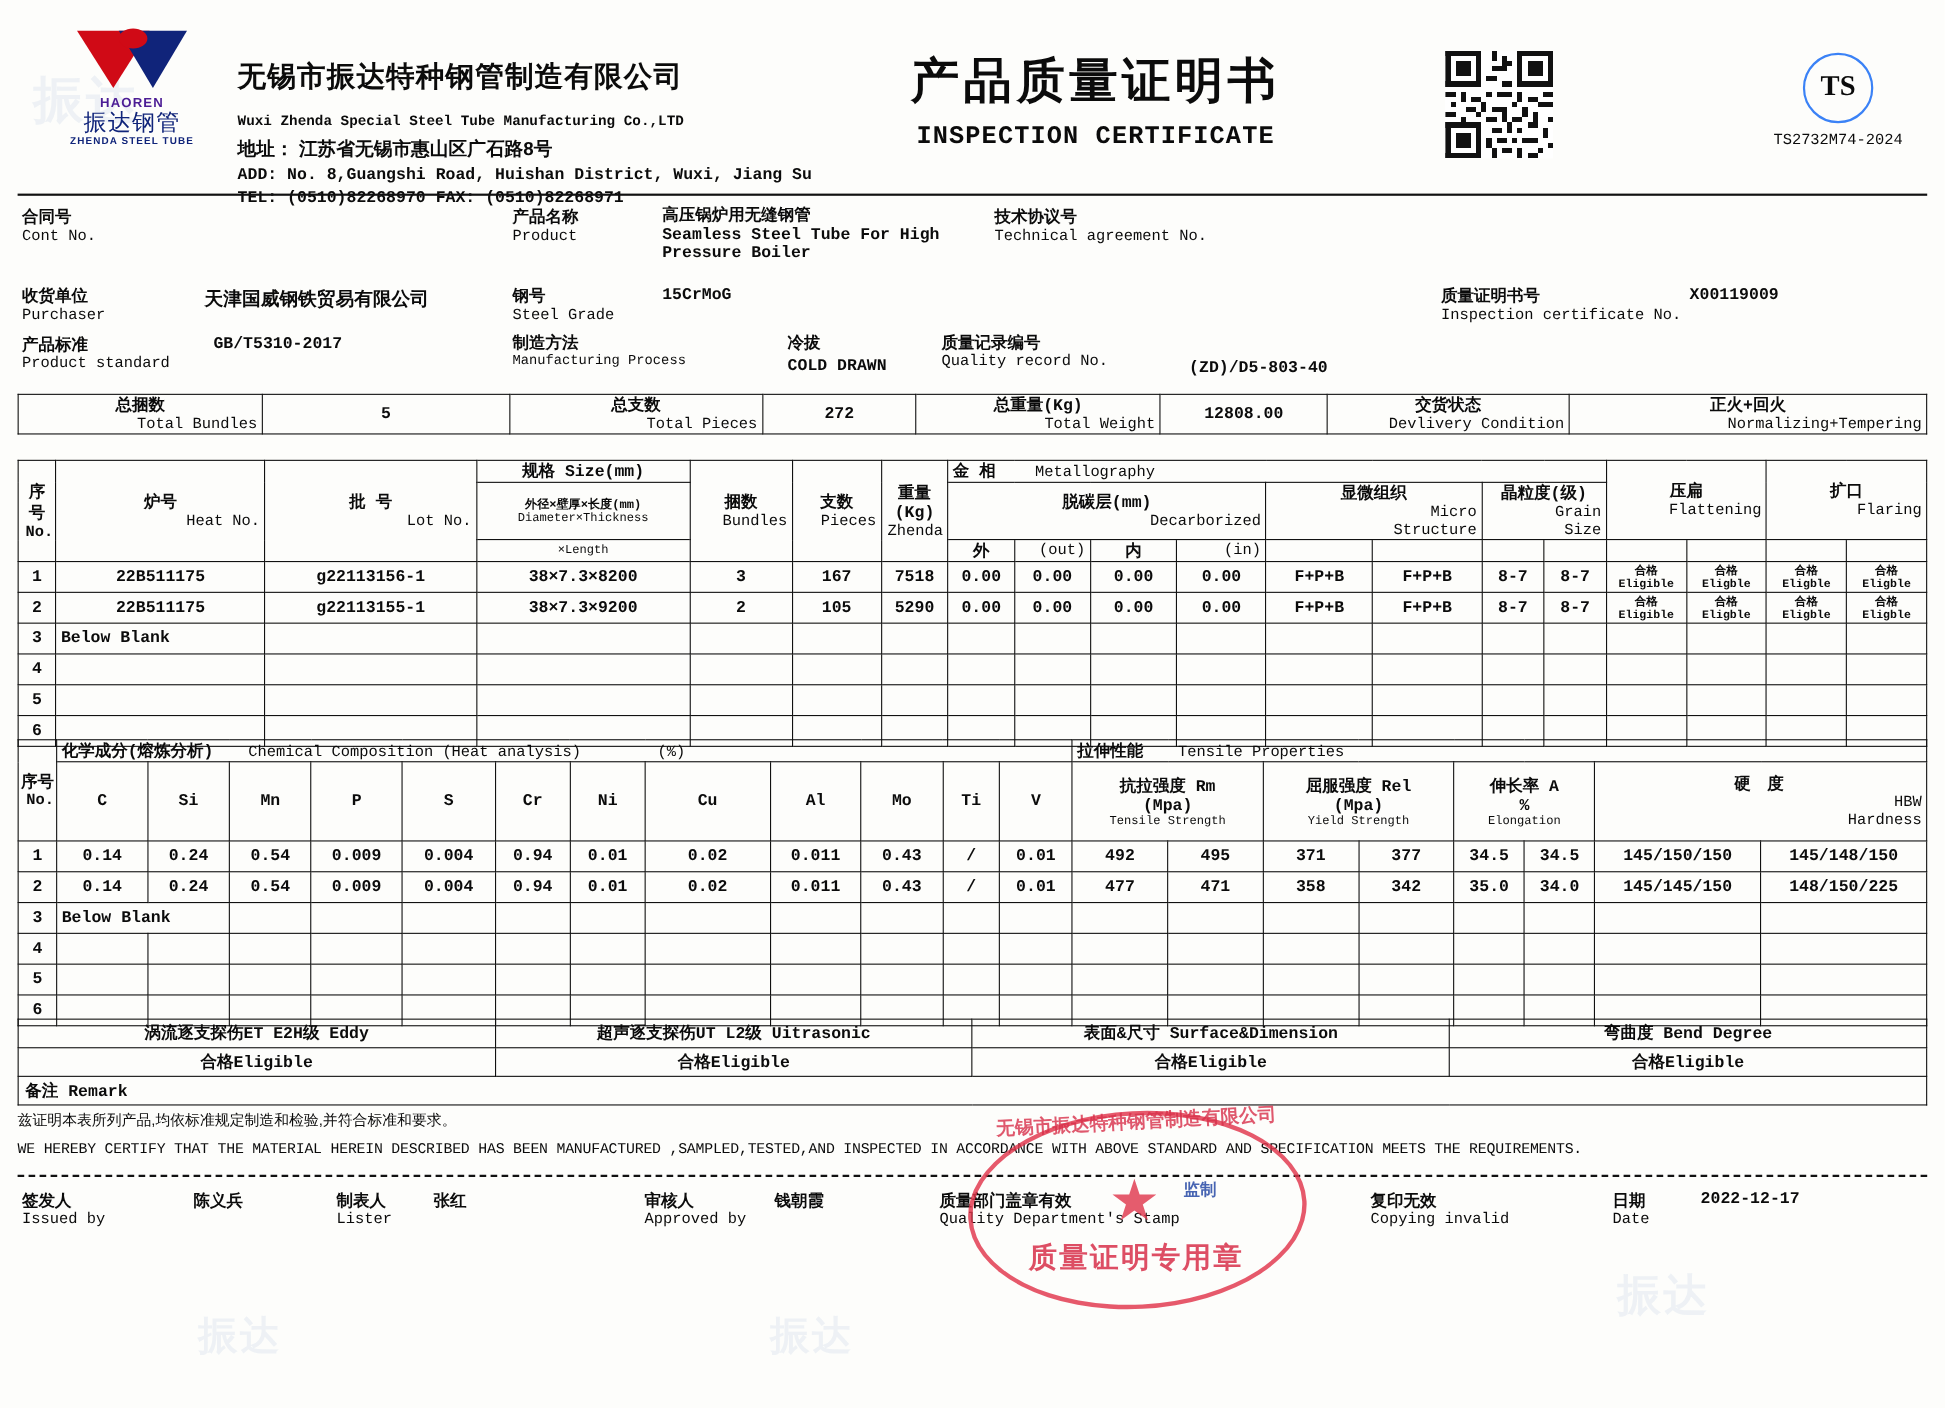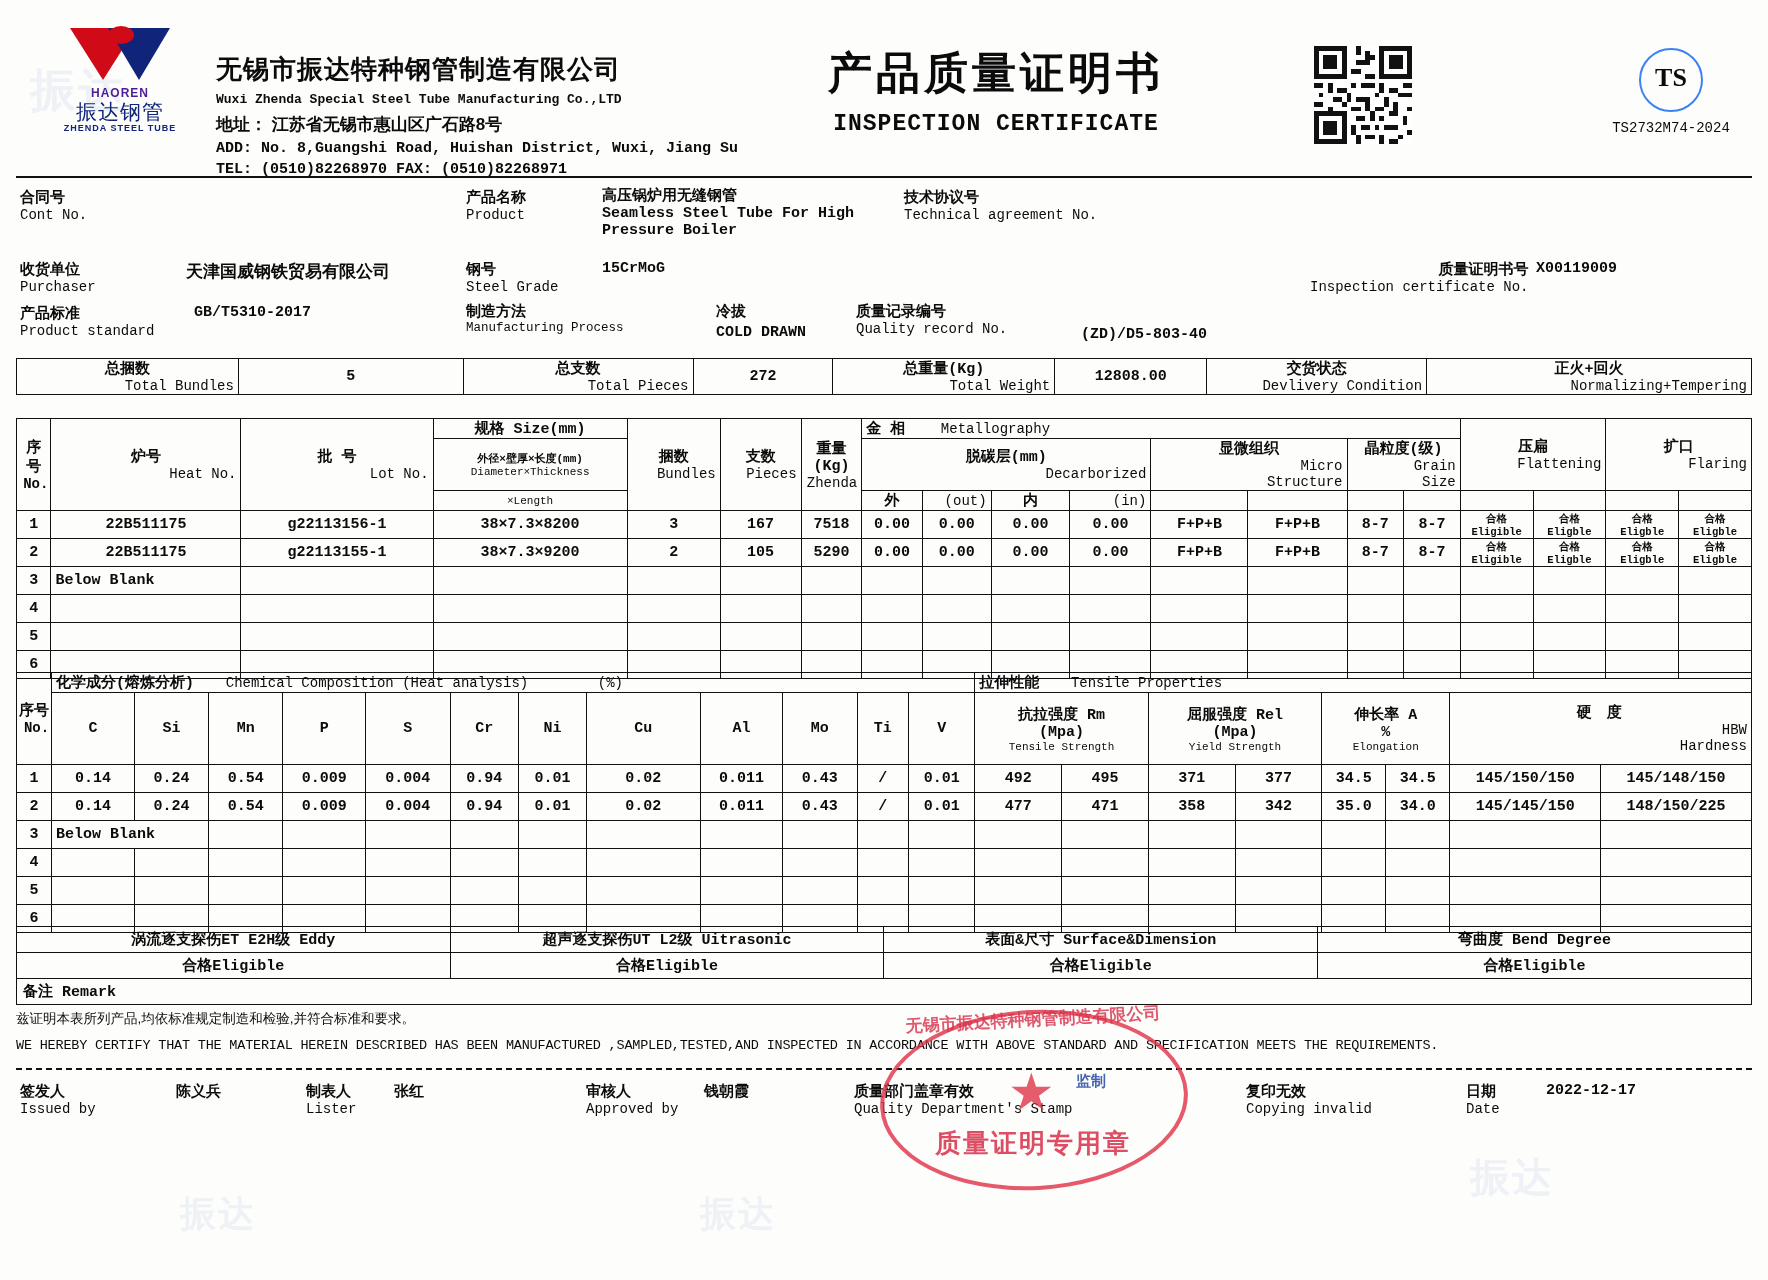--- a/index.html
+++ b/index.html
@@ -36,21 +36,21 @@
   .logo .mark .dot{
     position:absolute;left:44px;top:0px;width:26px;height:18px;border-radius:50%;
     background:#d00a16;
   }
   .logo .en{font-size:12px;font-weight:bold;color:#4c1d95;letter-spacing:1px;margin-top:0;}
   .logo .cn{font-size:21px;font-weight:normal;color:#10247a;letter-spacing:1px;line-height:1.1;}
   .logo .cn2{font-size:9px;font-weight:bold;color:#10247a;letter-spacing:1px;}
 
   .company{position:absolute;left:200px;top:36px;width:560px;}
   .company .c1{font-size:26px;font-weight:bold;letter-spacing:1px;}
-  .company .c2{font-size:13px;font-weight:bold;font-family:"Liberation Mono",monospace;margin-top:5px;}
+  .company .c2{font-size:13px;font-weight:bold;font-family:"Liberation Mono",monospace;margin-top:16px;}
   .company .c3{font-size:17px;font-weight:bold;margin-top:6px;}
   .company .c4{font-size:15px;font-weight:bold;font-family:"Liberation Mono",monospace;margin-top:4px;}
   .company .c5{font-size:15px;font-weight:bold;font-family:"Liberation Mono",monospace;margin-top:4px;}
 
   .title{position:absolute;left:770px;top:28px;width:420px;text-align:center;}
   .title .t1{font-size:44px;font-weight:bold;letter-spacing:4px;}
   .title .t2{font-size:23px;font-weight:bold;letter-spacing:1px;margin-top:8px;font-family:"Liberation Mono",monospace;}
 
   .qr{position:absolute;left:1298px;top:30px;width:98px;height:98px;background:#fff;}
   .qr svg{display:block;}
@@ -268,21 +268,21 @@
       <div class="lbl-en" style="font-family:'Liberation Mono',monospace;">Purchaser</div>
     </div>
     <div class="row val cjk" style="left:170px;top:76px;font-size:17px;">天津国威钢铁贸易有限公司</div>
 
     <div class="row" style="left:450px;top:76px;">
       <div class="lbl-cn">钢号</div>
       <div class="lbl-en" style="font-family:'Liberation Mono',monospace;">Steel Grade</div>
     </div>
     <div class="row val" style="left:586px;top:76px;font-family:'Liberation Mono',monospace;">15CrMoG</div>
 
-    <div class="row" style="left:1294px;top:76px;text-align:right;">
+    <div class="row" style="left:1294px;top:76px;">
       <div class="lbl-cn">质量证明书号</div>
       <div class="lbl-en" style="font-family:'Liberation Mono',monospace;">Inspection certificate No.</div>
     </div>
     <div class="row val" style="left:1520px;top:76px;font-family:'Liberation Mono',monospace;">X00119009</div>
 
     <div class="row" style="left:4px;top:120px;">
       <div class="lbl-cn">产品标准</div>
       <div class="lbl-en" style="font-family:'Liberation Mono',monospace;">Product standard</div>
     </div>
     <div class="row val" style="left:178px;top:120px;font-family:'Liberation Mono',monospace;">GB/T5310-2017</div>

